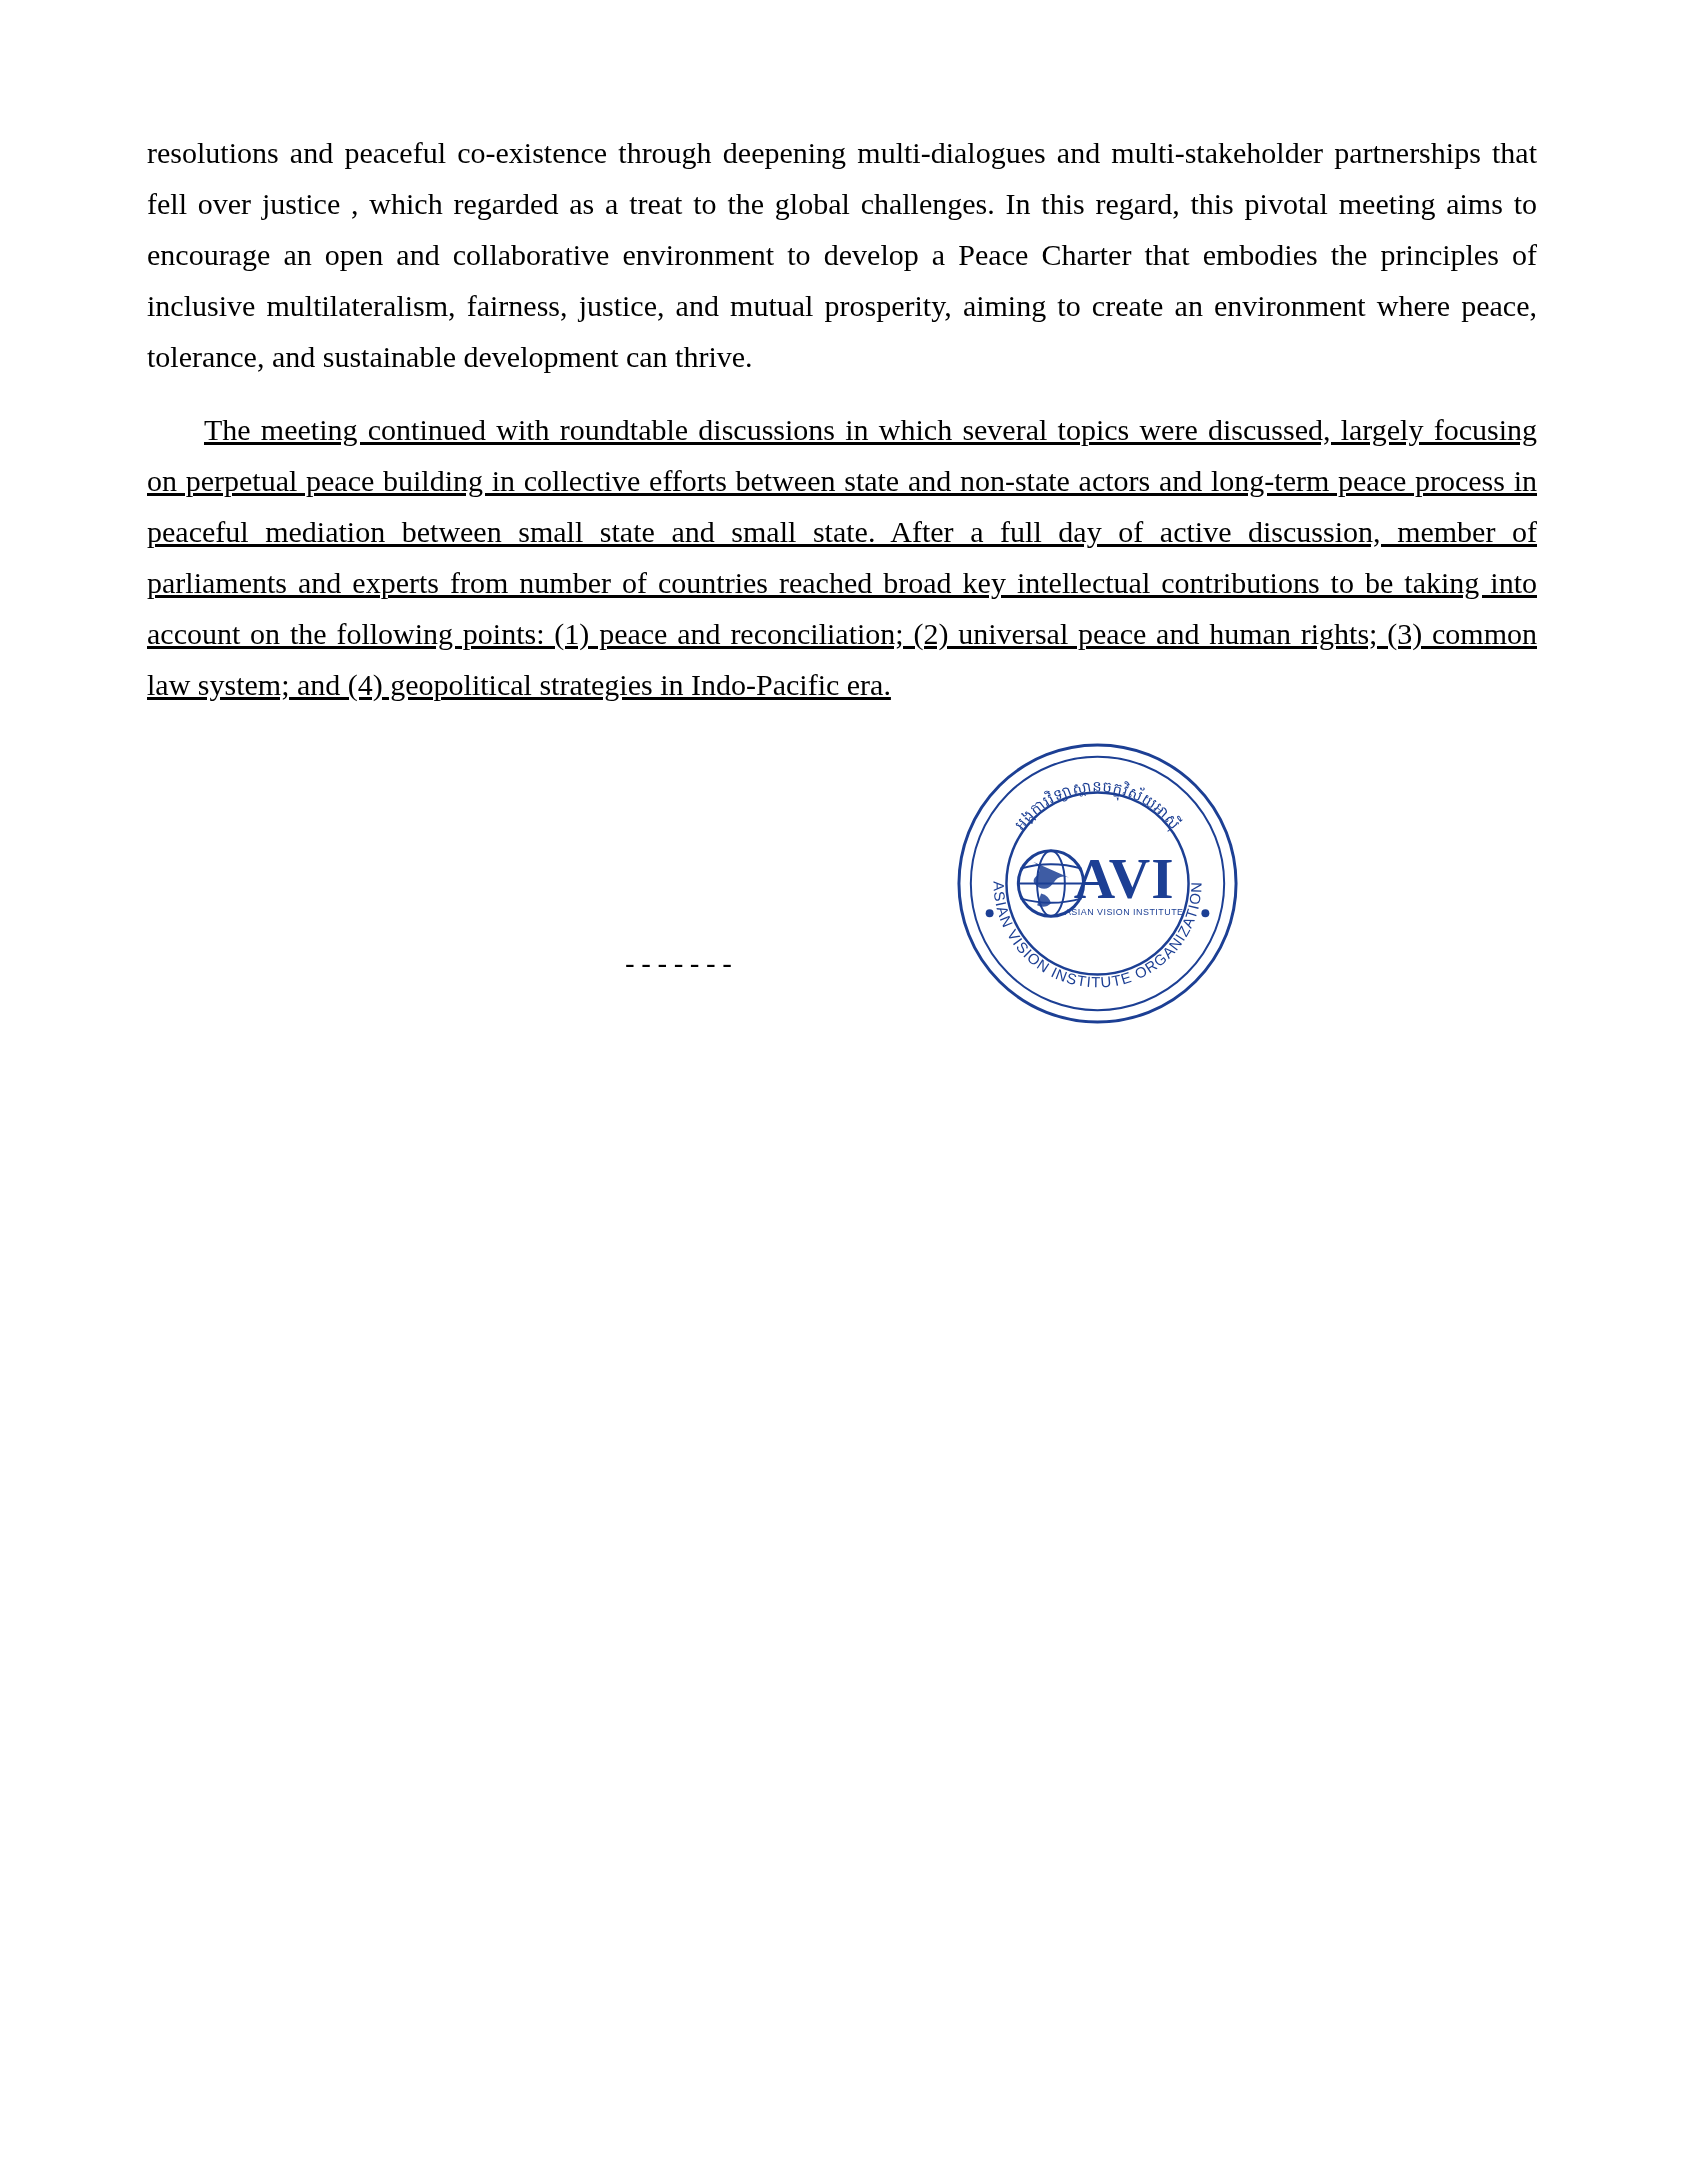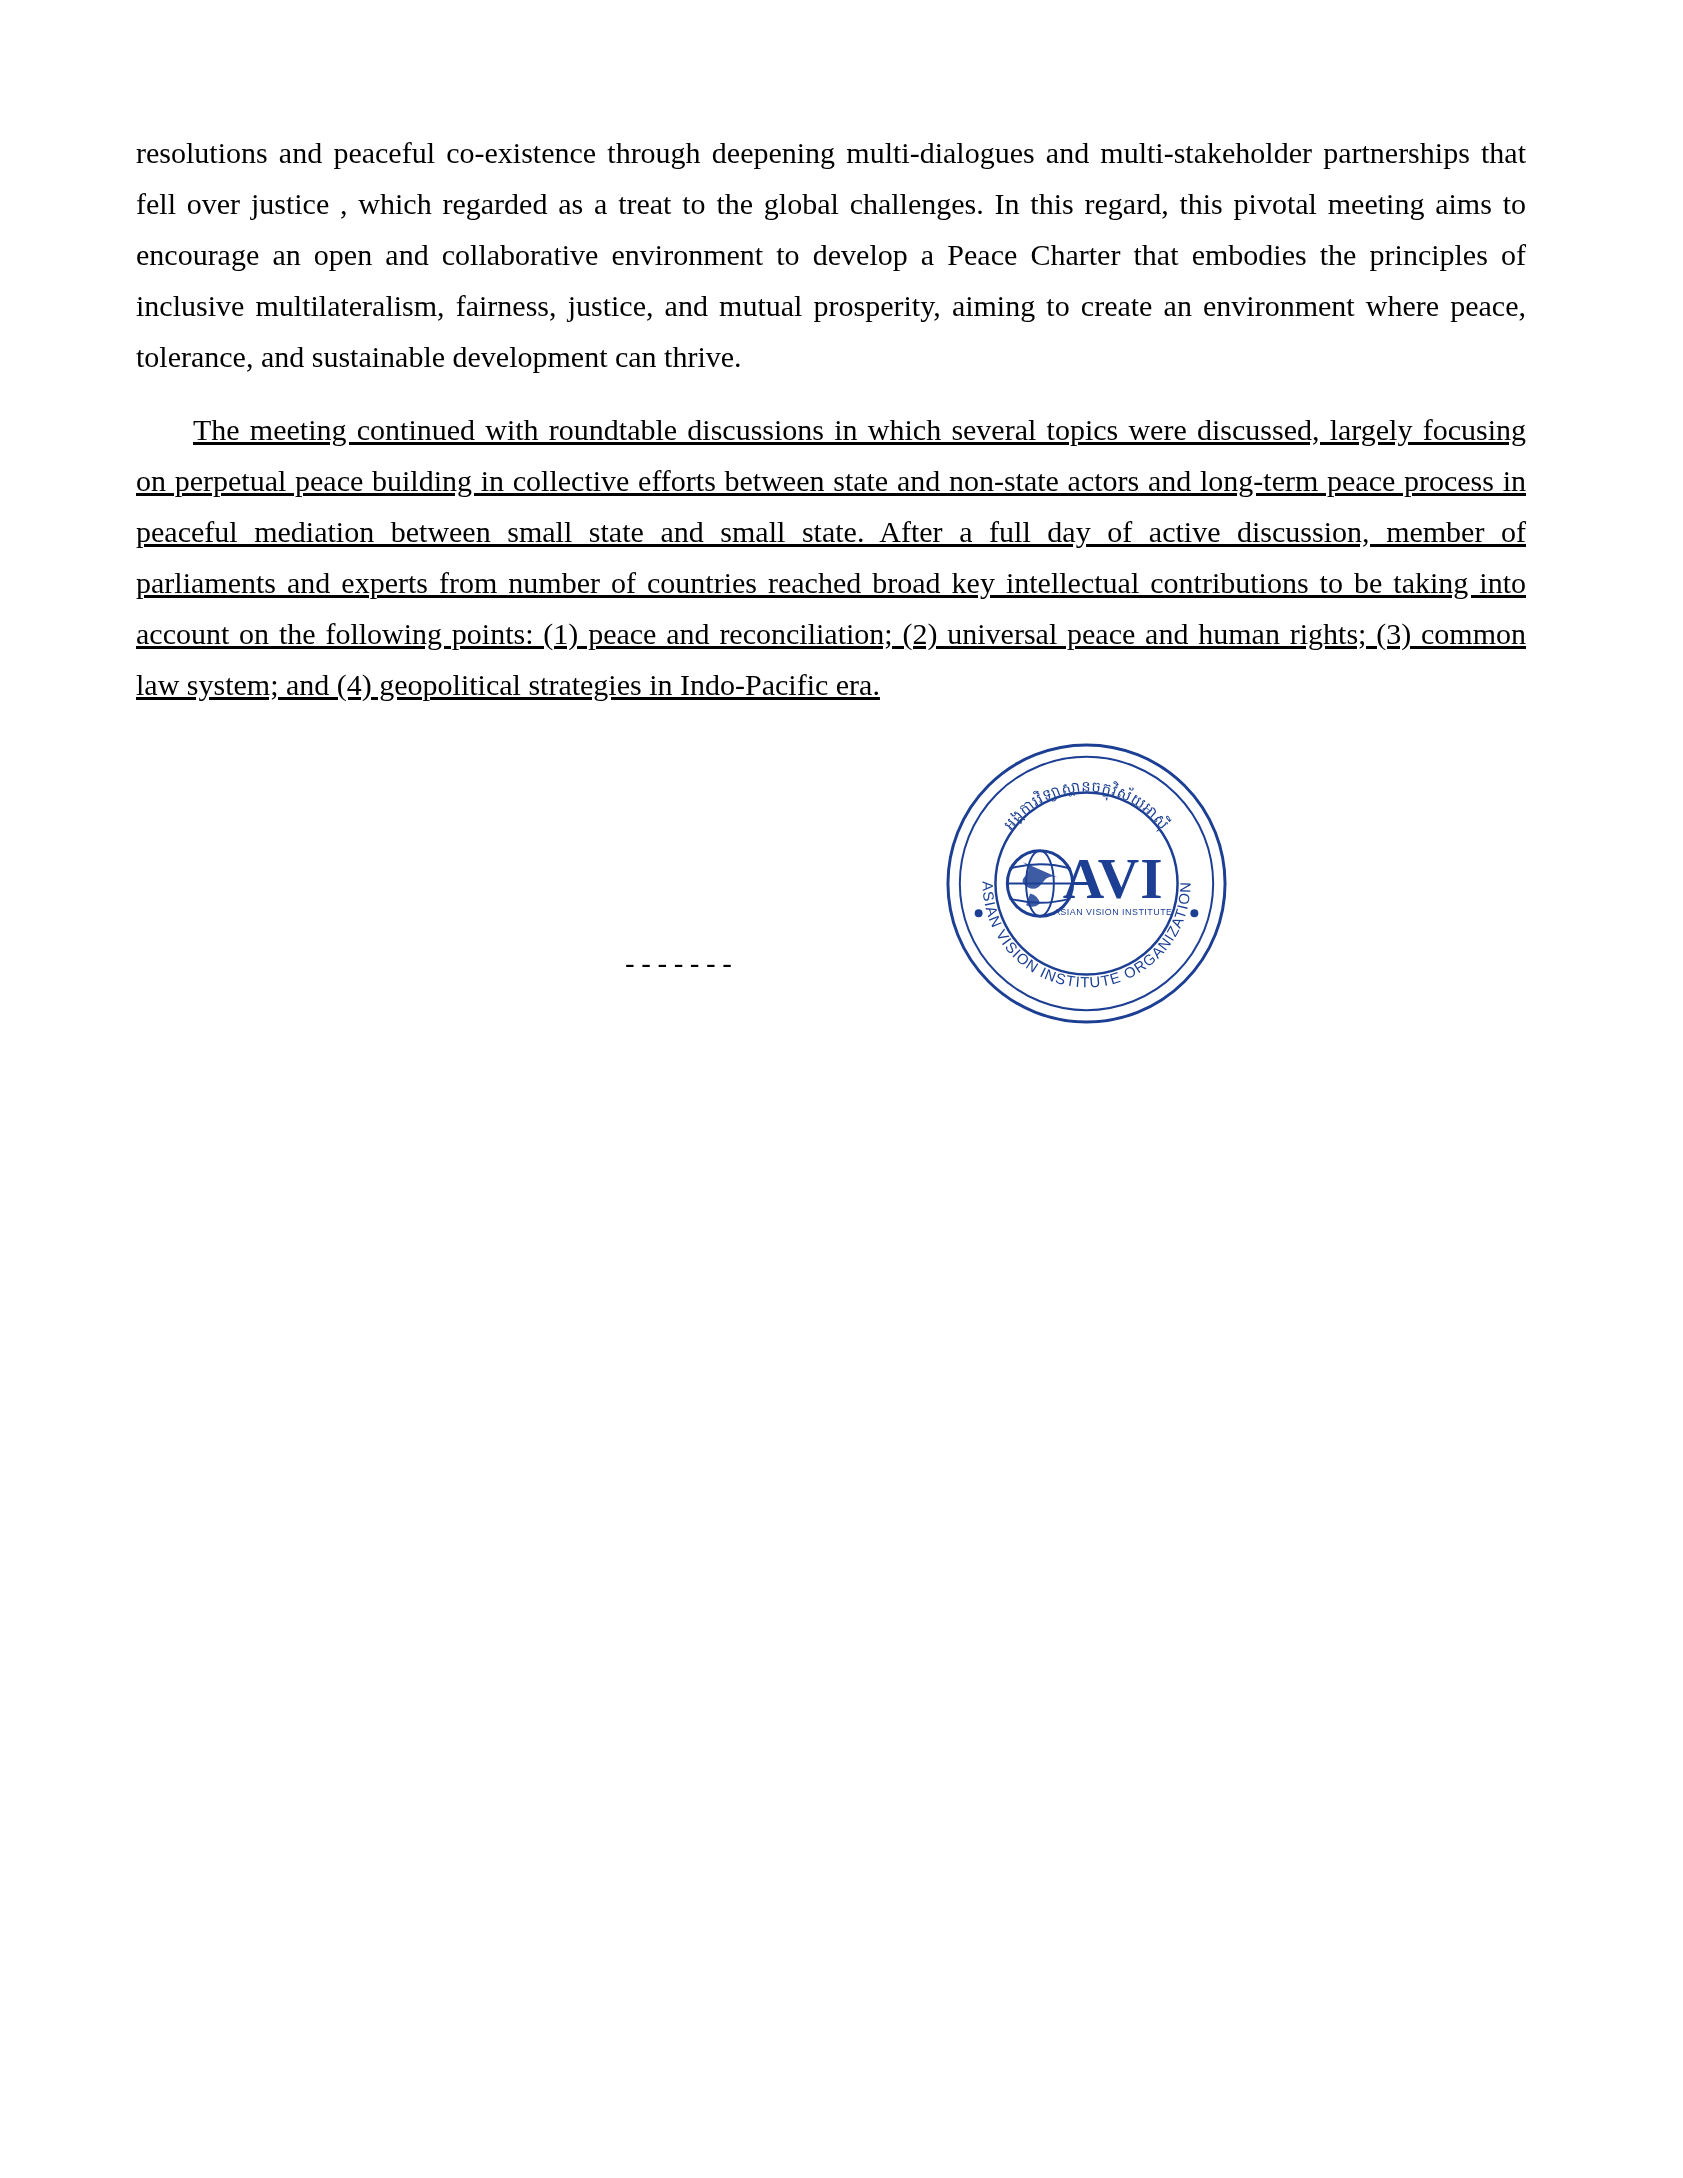--- a/index.html
+++ b/index.html
@@ -17,21 +17,21 @@
   }
   .page {
     position: absolute;
     top: 0; left: 0;
     width: 1683px;
     height: 2178px;
     background: #ffffff;
   }
   .content {
     position: absolute;
-    left: 136px;
+    left: 147px;
     top: 127px;
     width: 1390px;
   }
   p.body-par {
     font-size: 30px;
     line-height: 51px;
     text-align: justify;
     text-justify: inter-word;
     margin: 0 0 22px 0;
     hyphens: none;

